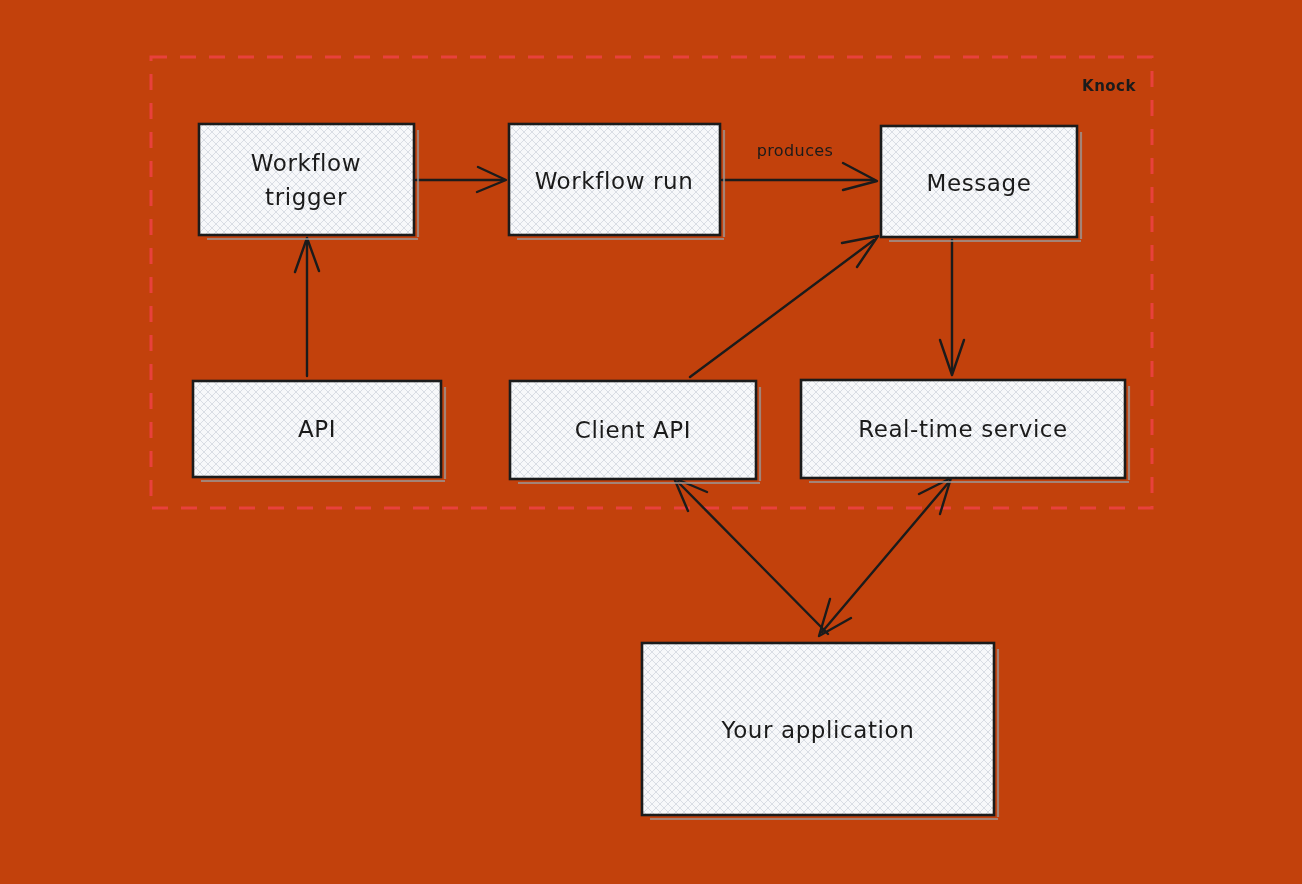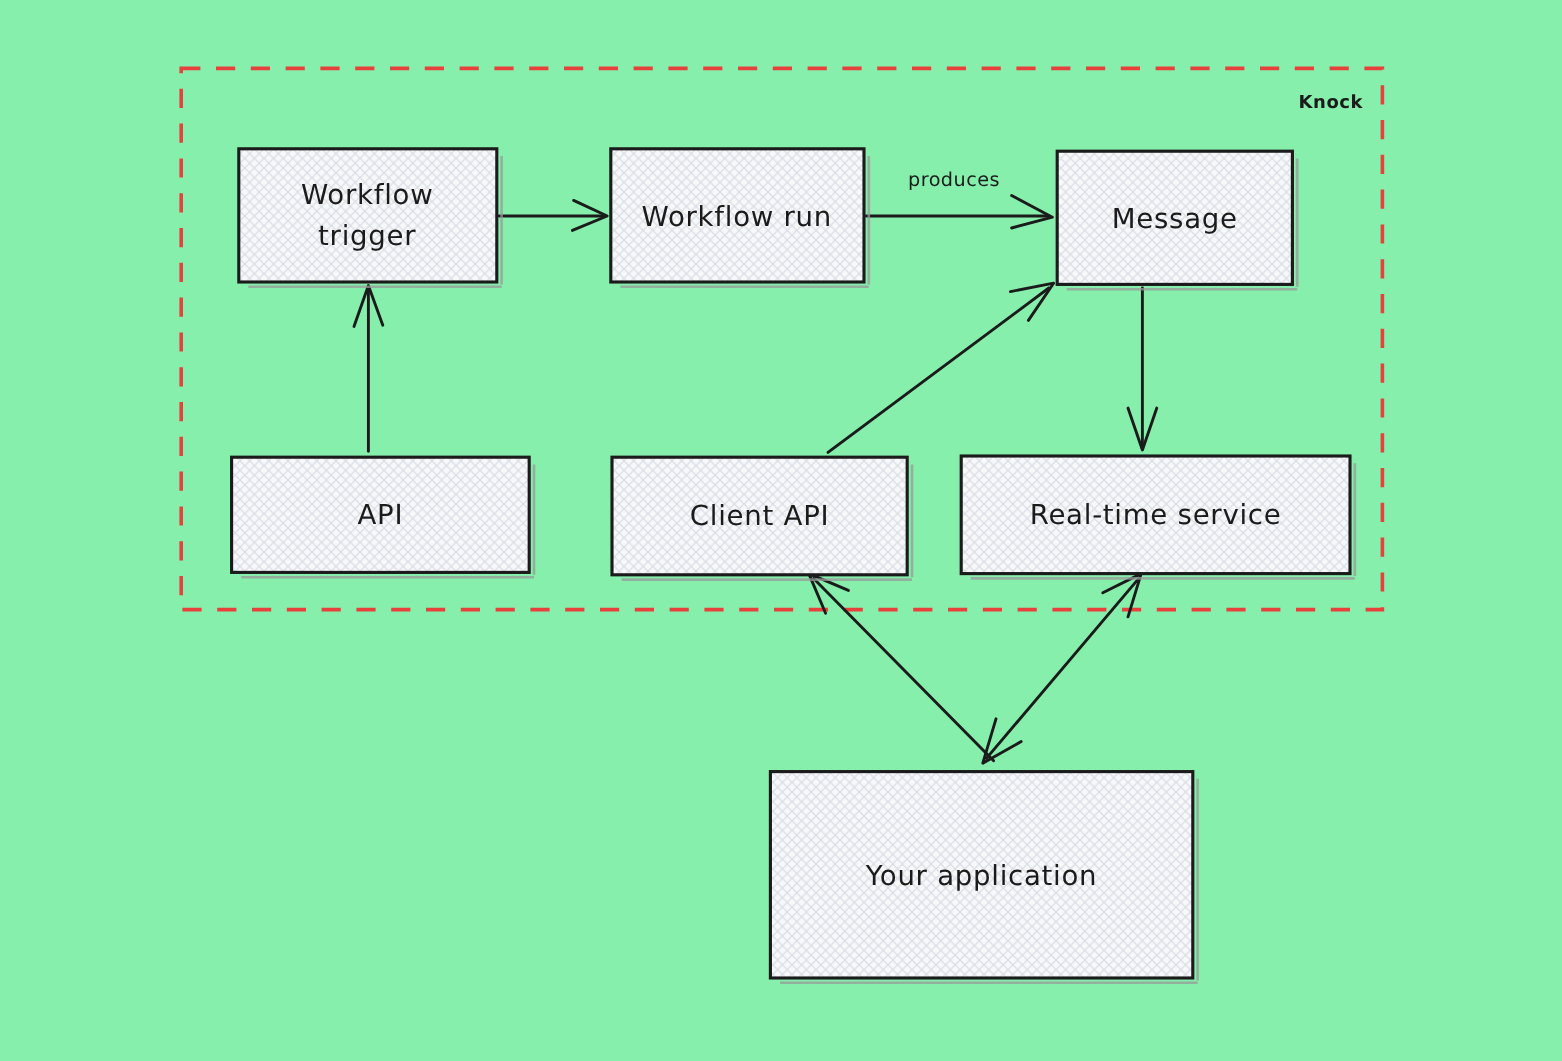--- a/index.html
+++ b/index.html
@@ -11,21 +11,21 @@
   body {
     width: 1302px;
     height: 884px;
     overflow: hidden;
     font-family: "DejaVu Sans", sans-serif;
   }
   #diagram-root {
     position: relative;
     width: 1302px;
     height: 884px;
-    background: #86efac;
+    background: #c2410c;
   }
   svg.canvas {
     position: absolute;
     left: 0;
     top: 0;
     width: 1302px;
     height: 884px;
     display: block;
   }
   

